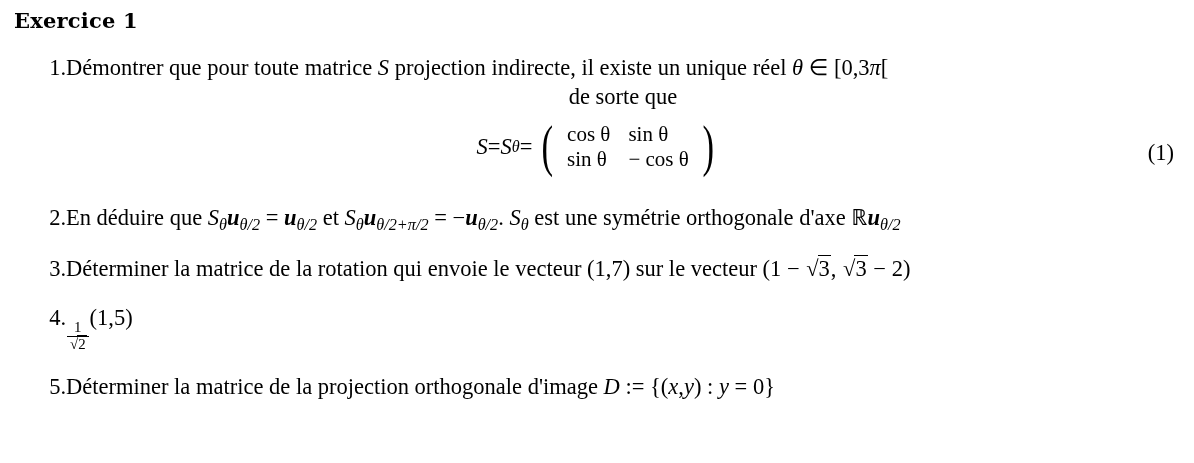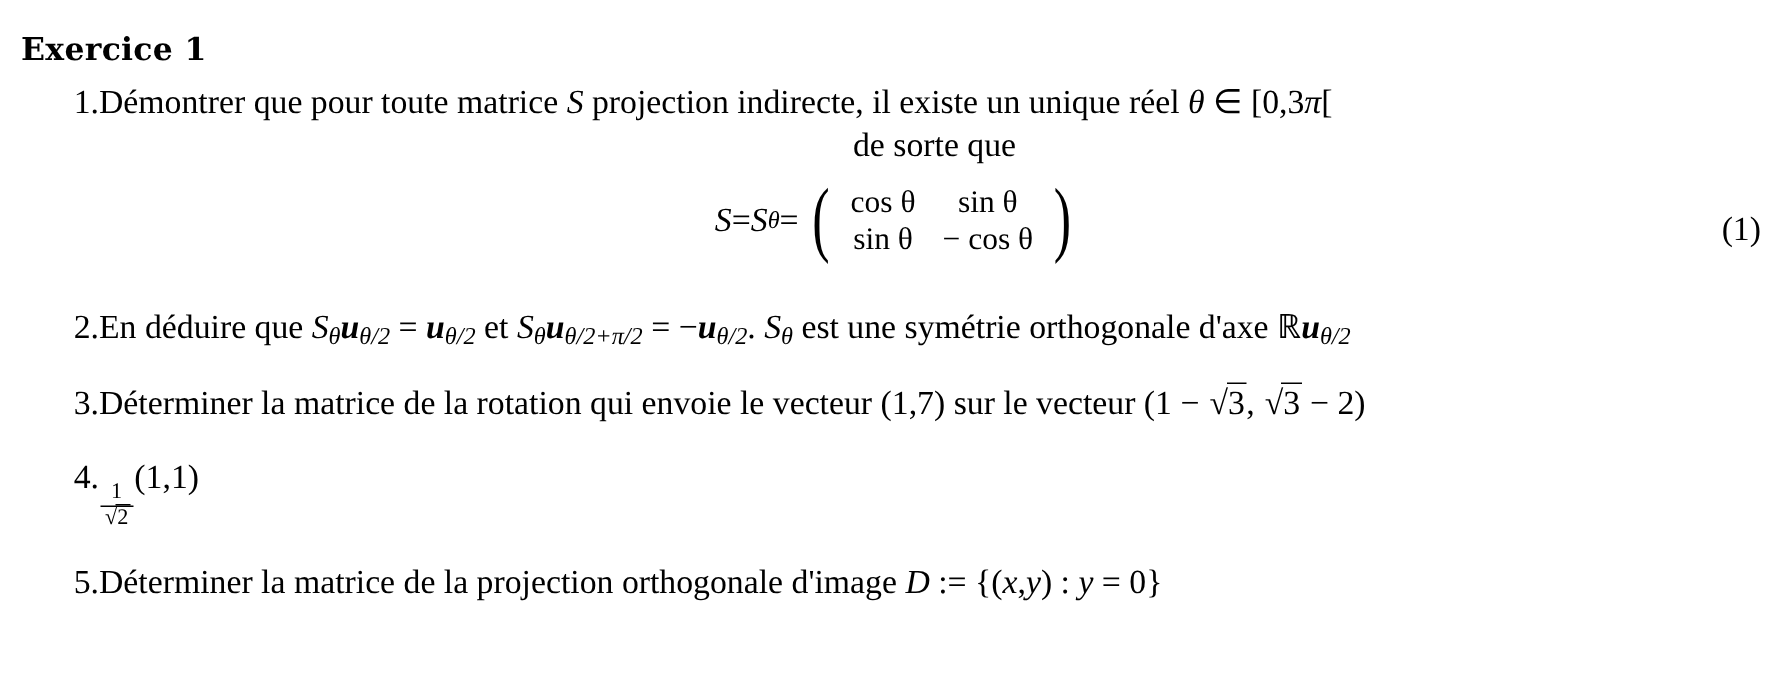--- a/index.html
+++ b/index.html
@@ -16,21 +16,21 @@
   }
   .page {
     position: relative;
     width: 1194px;
     height: 463px;
     padding: 0;
   }
   .ex-title {
     position: absolute;
     left: 14px;
-    top: 20px;
+    top: 8px;
     font-family: "DejaVu Serif", serif;
     font-weight: bold;
     font-size: 21px;
     letter-spacing: 0.2px;
   }
   .list {
     position: absolute;
     left: 14px;
     top: 54px;
     width: 1166px;
@@ -96,21 +96,20 @@
     transform: scaleX(0.62);
     display: inline-block;
   }
   .matrix {
     display: inline-table;
     border-collapse: collapse;
     margin: 0 1px;
   }
   .matrix td {
     padding: 0px 9px;
-    text-align: center;
     font-size: 21px;
     line-height: 1.22;
     white-space: nowrap;
   }
   .greek { font-style: italic; font-family: "Liberation Serif", serif; }
 
   
   .item-sp { margin-top: 20px; }
 
   
@@ -198,21 +197,21 @@
       <span class="num">3.</span>
       <span class="item-body"><span>Déterminer la matrice de la rotation qui envoie le vecteur (1,7) sur le vecteur (1 − </span><span class="sqrt"><span class="rad">√</span><span class="radicand">3</span></span><span>, </span><span class="sqrt"><span class="rad">√</span><span class="radicand">3</span></span><span> − 2)</span></span>
     </div>
 
     <div class="item item-sp">
       <span class="num">4.</span>
       <span class="item-body"><span class="frac">
             <span class="top">1</span>
             <span class="bar"></span>
             <span class="bot"><span class="sqrt"><span class="rad">√</span><span class="radicand">2</span></span></span>
-          </span><span>(1,1)</span></span>
+          </span><span>(1,5)</span></span>
     </div>
 
     <div class="item item-sp">
       <span class="num">5.</span>
       <span class="item-body"><span>Déterminer la matrice de la projection orthogonale d'image </span><span class="it">D</span><span> := {(</span><span class="it">x</span><span>,</span><span class="it">y</span><span>) : </span><span class="it">y</span><span> = 0}</span></span>
     </div>
 
   </div>
 </div>
 

